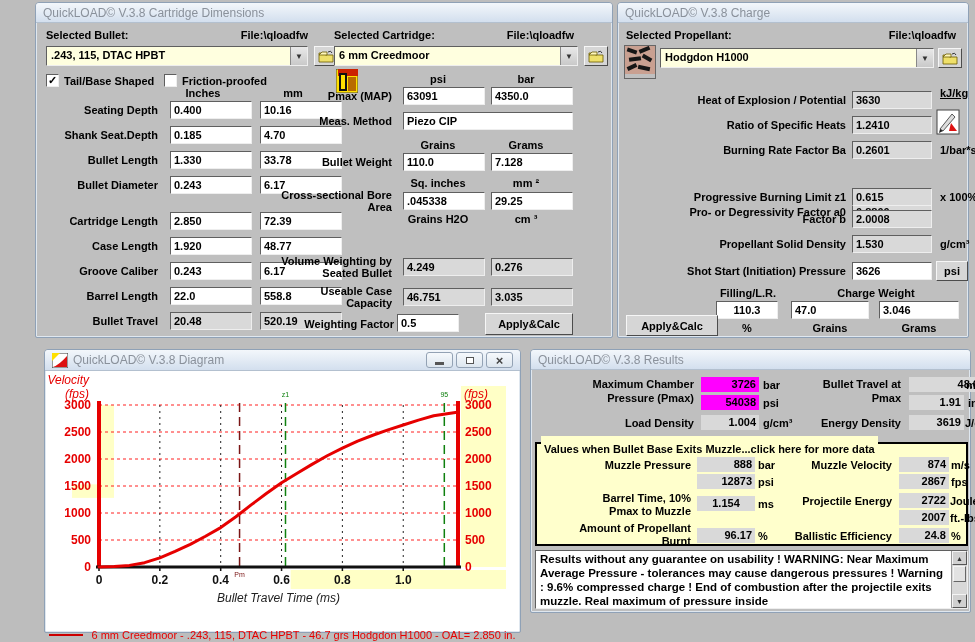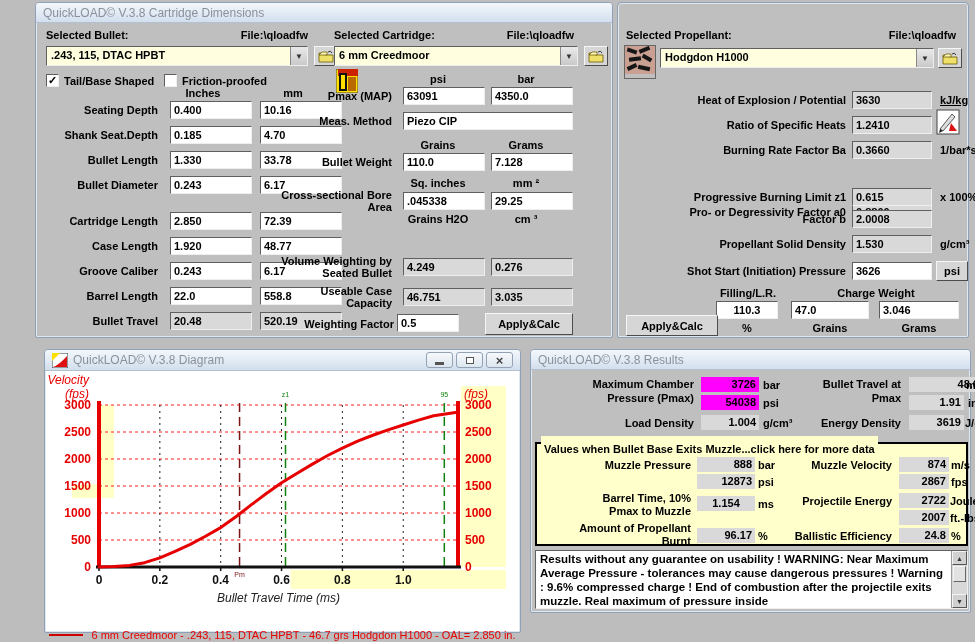--- a/index.html
+++ b/index.html
@@ -192,20 +192,23 @@
       <span class="dlab">Useable Case Capacity</span>
       <span class="fld ro">46.751</span>
       <span class="fld ro">3.035</span>
     </div>
   <span class="rlab" style="left:240px;top:315px;width:118px;">Weighting Factor</span>
   <span class="fld" style="position:absolute;left:361px;top:311px;width:62px;">0.5</span>
   <div class="btn3d" style="left:449px;top:310px;width:88px;height:22px;">Apply&amp;Calc</div>
 </div>
 
 <div class="win" style="left:617px;top:2px;width:352px;height:336px;">
+  <div class="tbar">
+    <span class="ttext">QuickLOAD© V.3.8 Charge</span>
+  </div>
   <div class="filerow" style="left:8px;top:26px;width:330px;">
     <span class="lbl">Selected Propellant:</span>
     <span class="lbl">File:\qloadfw</span>
   </div>
   <div style="position:absolute;left:6px;top:42px;border:1px solid #666;">
     <svg width="30" height="28" viewBox="0 0 30 28">
         <rect width="30" height="28" fill="#c9a091"></rect>
         <g fill="#161616">
           <rect x="2" y="3" width="10" height="4" transform="rotate(18 7 5)"></rect>
           <rect x="14" y="2" width="11" height="4" transform="rotate(-22 19 4)"></rect>
@@ -225,36 +228,36 @@
         <path d="M1 3 h5 l1.5 2 H15 v7 H1 z" fill="#efe06a" stroke="#6b5a00" stroke-width="0.8"></path>
         <path d="M1 5 l3-3 h5 v3 z" fill="#fff7bb" stroke="#6b5a00" stroke-width="0.8"></path>
         <path d="M10 2 q3 -2 4 1" fill="none" stroke="#222" stroke-width="0.9"></path>
       </svg>
   </div>
 
   <div class="crow" style="top:88px;">
       <span class="dlab">Heat of Explosion / Potential</span>
       <span class="fld ro">3630</span>
     </div>
-  <span class="unit" style="left:322px;top:91px;text-decoration:underline;">kJ/kg</span>
+  <span class="unit" style="left:322px;top:84px;text-decoration:underline;">kJ/kg</span>
   <div class="crow" style="top:113px;">
       <span class="dlab">Ratio of Specific Heats</span>
       <span class="fld ro">1.2410</span>
     </div>
   <div style="position:absolute;left:318px;top:106px;">
     <svg width="24" height="26" viewBox="0 0 24 26">
         <rect x="1" y="1" width="22" height="24" fill="#fff" stroke="#444"></rect>
         <path d="M4 20 L16 5 L19 8 L7 22 z" fill="#ddd" stroke="#333" stroke-width="0.8"></path>
         <path d="M15 14 l6 8 h-8 z" fill="#dd1111"></path>
         <path d="M4 20 l3 2 l-4 2 z" fill="#222"></path>
       </svg>
   </div>
   <div class="crow" style="top:138px;">
       <span class="dlab">Burning Rate Factor  Ba</span>
-      <span class="fld ro">0.3660</span>
+      <span class="fld ro">0.2601</span>
     </div>
   <span class="unit" style="left:322px;top:141px;">1/bar*s</span>
   <div class="crow" style="top:160px;margin-top:40px;">
       <span class="dlab">Pro- or Degressivity Factor  a0</span>
       <span class="fld ro">0.8800</span>
     </div>
   <div class="crow" style="top:185px;">
       <span class="dlab">Progressive Burning Limit z1</span>
       <span class="fld ro">0.615</span>
     </div>

